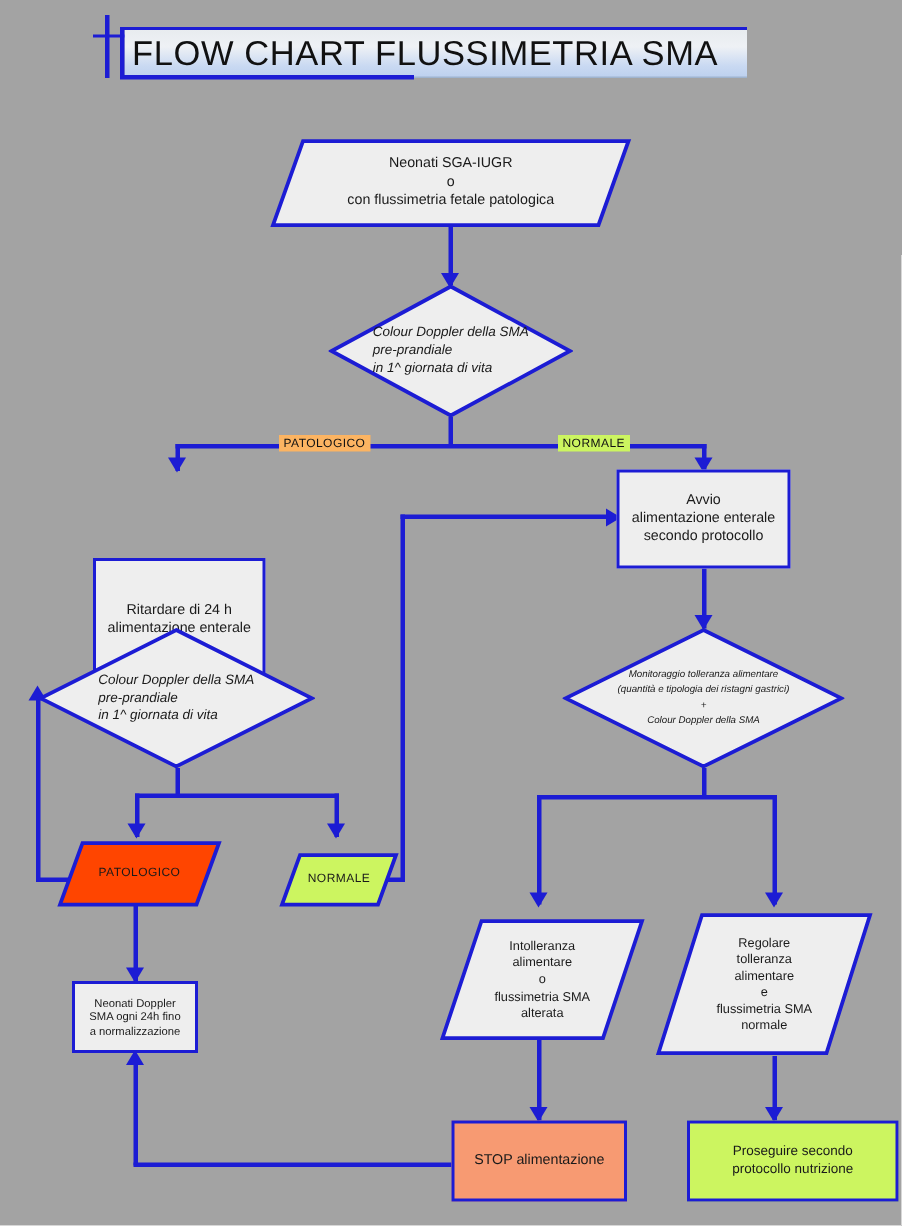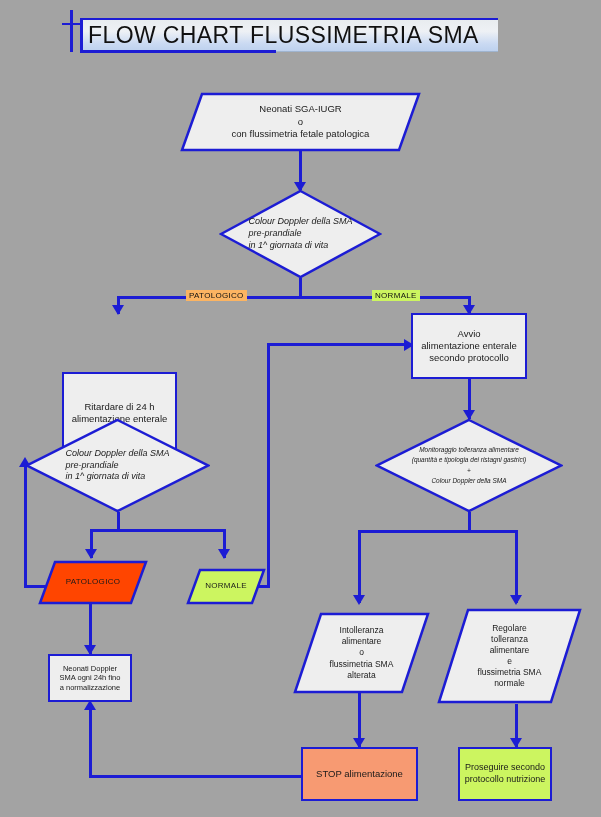--- a/index.html
+++ b/index.html
@@ -310,16 +310,16 @@
     <div class="para-label" style="font-size:8.5px;">Regolare
 tolleranza
 alimentare
 e
 flussimetria SMA
 normale</div>
   </div>
 
   <div class="node rect" style="left:301px; top:747px; width:117px; height:54px; font-size:9.5px; background:#f79a72;">STOP alimentazione</div>
 
-  <div class="node rect" style="left:458px; top:747px; width:94px; height:54px; font-size:9px; background:#ccf560; white-space:pre-line;">Proseguire secondo
+  <div class="node rect" style="left:458px; top:747px; width:141px; height:54px; font-size:9px; background:#ccf560; white-space:pre-line;">Proseguire secondo
 protocollo nutrizione</div>
 
 </div>
 
 </body></html>

